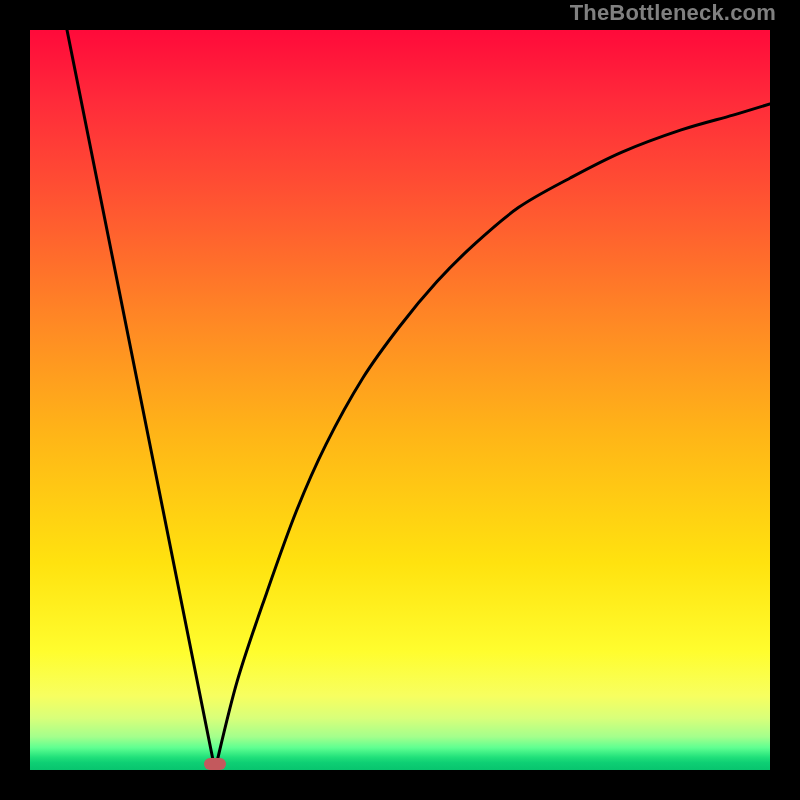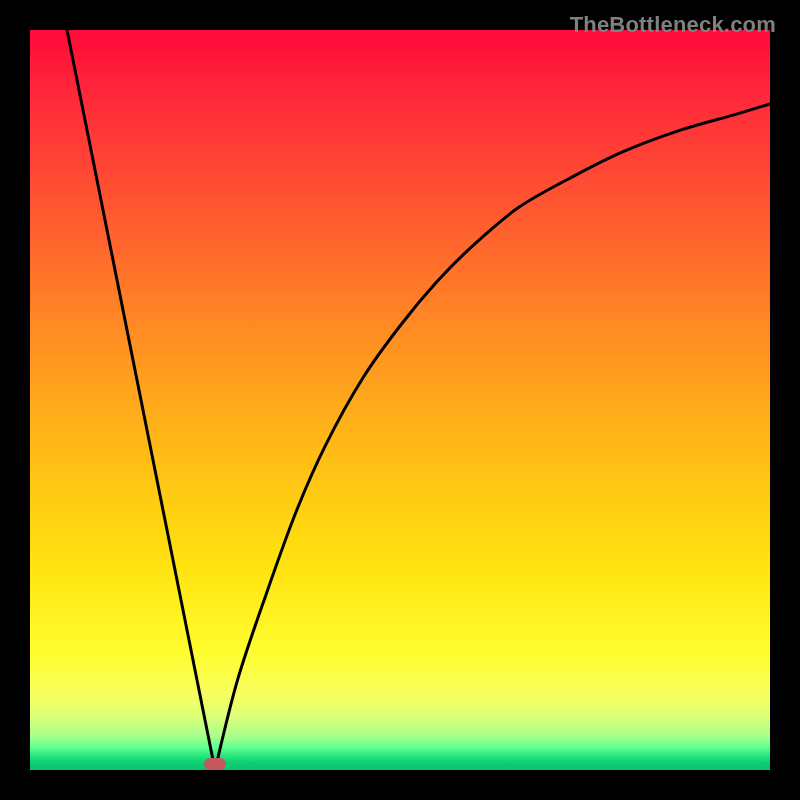--- a/index.html
+++ b/index.html
@@ -39,21 +39,21 @@
       #d8ff7a 93%,
       #a4ff8c 95.5%,
       #5eff91 97%,
       #20e07a 98.3%,
       #0ecf74 99%,
       #08c46e 100%
     );
   }
   .attribution {
     position: absolute;
-    top: 12px;
+    top: 0;
     right: 24px;
     font-size: 22px;
     font-weight: 600;
     color: #808080;
     letter-spacing: 0.2px;
   }
   svg.curve {
     position: absolute;
     top: 0;
     left: 0;

